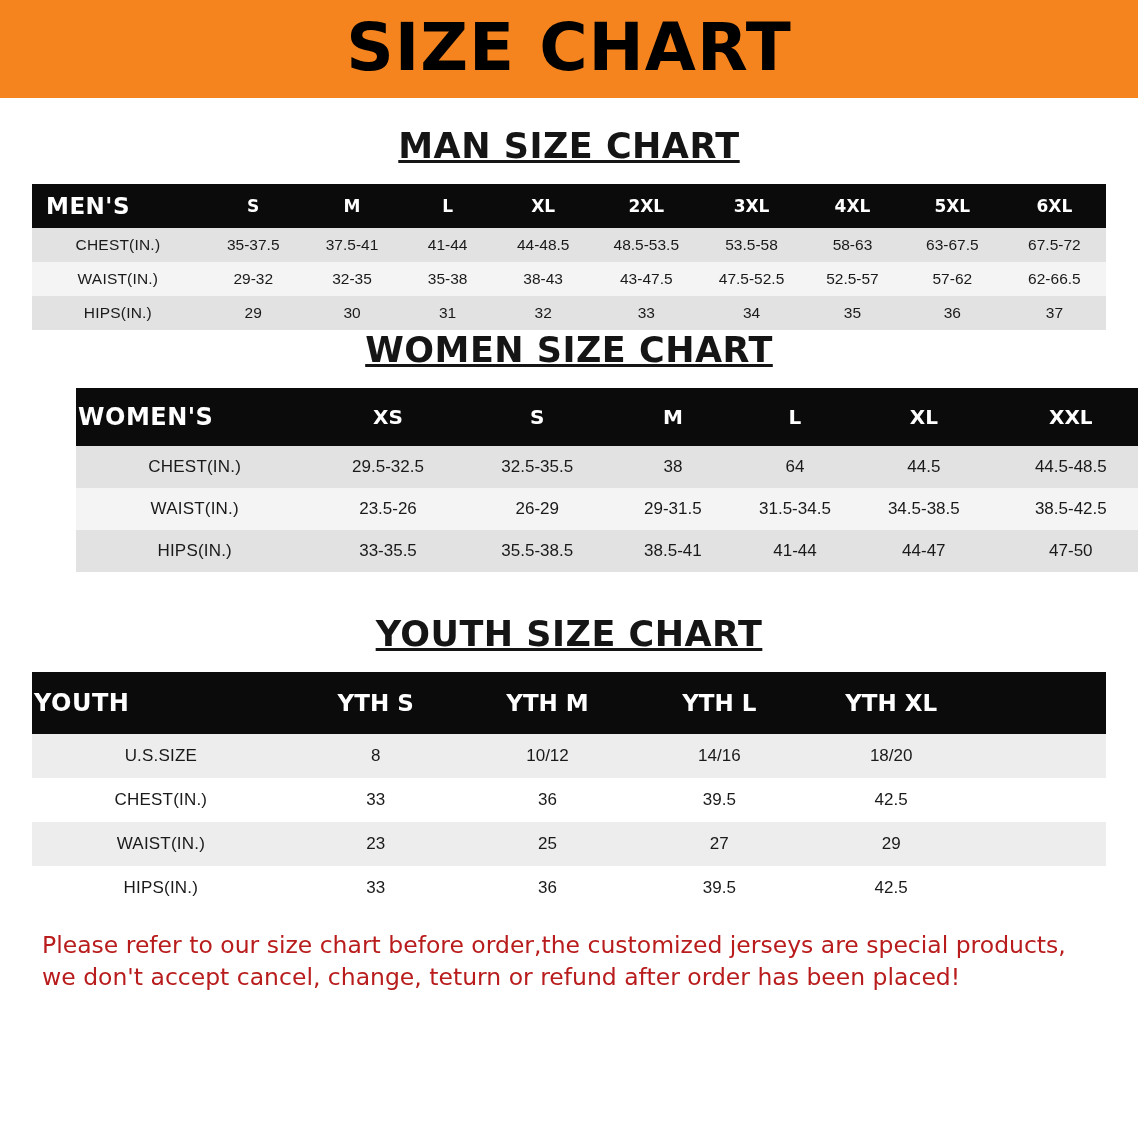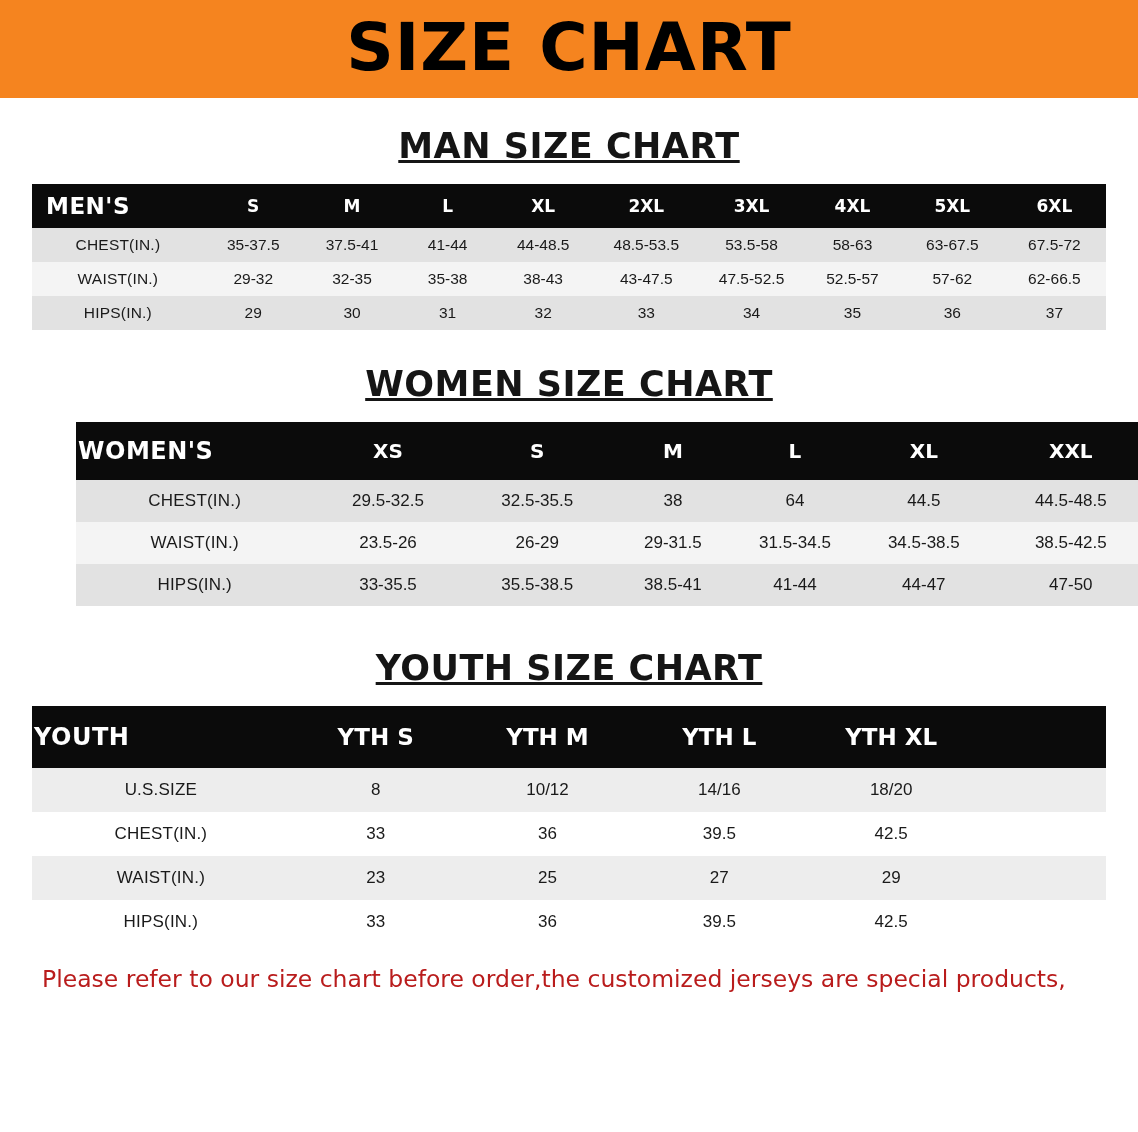--- a/index.html
+++ b/index.html
@@ -38,21 +38,21 @@
   .section-title {
     text-align: center;
     font-family: "DejaVu Sans", sans-serif;
     font-weight: bold;
     font-size: 35px;
     color: #151515;
     letter-spacing: 0.5px;
     text-decoration: underline;
   }
   #man-title { margin-top: 28px; }
-  #women-title { margin-top: 34px; }
+  #women-title { }
   #youth-title { margin-top: 42px; }
 
   
   .table-wrap {
     padding: 0 32px;
   }
   table.size-table {
     width: 100%;
     border-collapse: collapse;
     table-layout: fixed;
@@ -302,13 +302,14 @@
         <td>39.5</td>
         <td>42.5</td>
         <td></td>
       </tr>
     </tbody>
   </table>
 </div>
 
 <div class="note">
   <span>Please refer to our size chart before order,the customized jerseys are special products,</span>
+  <span>we don't accept cancel, change, teturn or refund after order has been placed!</span>
 </div>
 
 </body></html>

